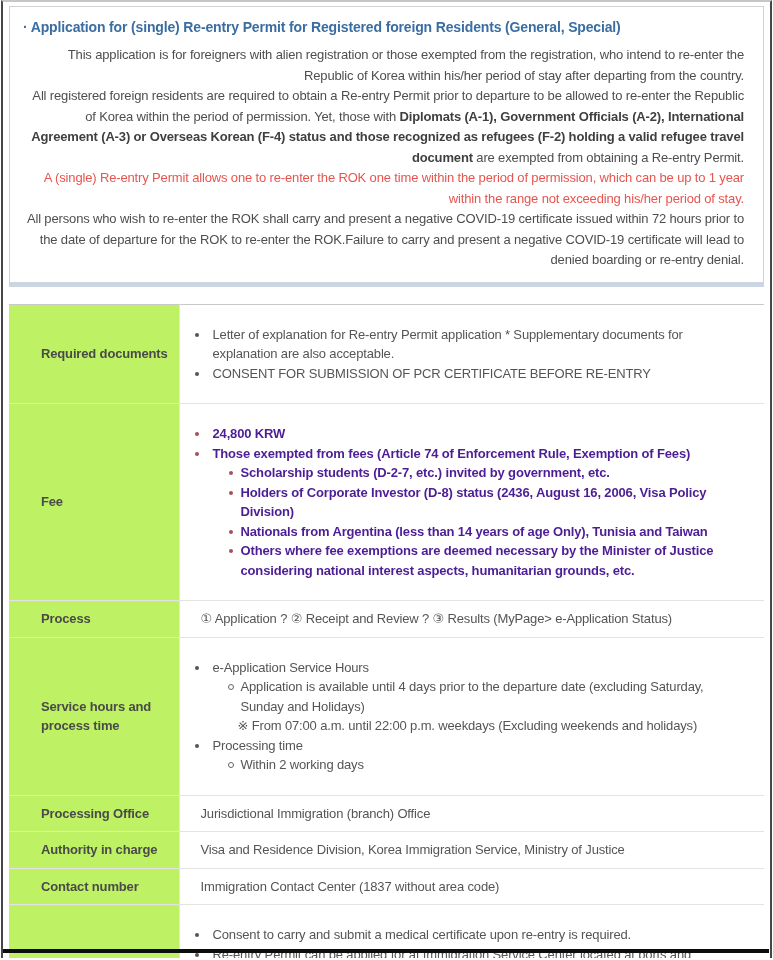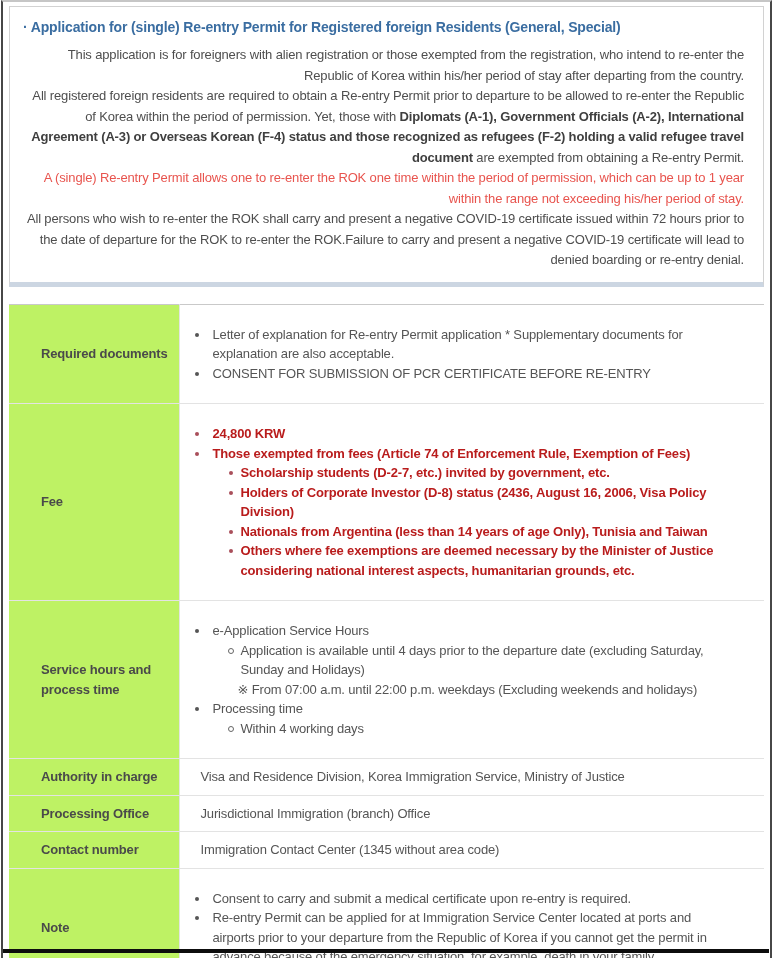--- a/index.html
+++ b/index.html
@@ -79,21 +79,21 @@
   li.b2::before {
     content:""; position:absolute; left:37px; top:8px;
     width:4px; height:4px; border-radius:50%; background:#555;
   }
   li.b2.circle::before {
     background:transparent; border:1px solid #666;
     width:4px; height:4px; top:7px; left:36px;
   }
   .note-line { padding-left:46px; }
 
-  tr.fee td { color:#b91c1c; font-weight:bold; }
+  tr.fee td { color:#4c1d95; font-weight:bold; }
   tr.fee li.b1::before, tr.fee li.b2::before { background:#a94f5a; }
 
   
   .bottom-bar {
     position:absolute; left:0; right:1px; bottom:5px;
     height:4px; background:#0d0d0d;
   }
 </style>
 </head>
 <body>
@@ -130,52 +130,58 @@
               <li class="b1">24,800 KRW</li>
               <li class="b1">Those exempted from fees (Article 74 of Enforcement Rule, Exemption of Fees)</li>
               <li class="b2">Scholarship students (D-2-7, etc.) invited by government, etc.</li>
               <li class="b2">Holders of Corporate Investor (D-8) status (2436, August 16, 2006, Visa Policy Division)</li>
               <li class="b2">Nationals from Argentina (less than 14 years of age Only), Tunisia and Taiwan</li>
               <li class="b2">Others where fee exemptions are deemed necessary by the Minister of Justice considering national interest aspects, humanitarian grounds, etc.</li>
             </ul>
           </td>
         </tr>
 
+        <tr>
+          <th>Process</th>
+          <td>
+            <div class="plain">① Application ? ② Receipt and Review ? ③ Results (MyPage&gt; e-Application Status)</div>
+          </td>
+        </tr>
 
         <tr>
           <th>Service hours and process time</th>
           <td>
             <ul class="blt">
               <li class="b1">e-Application Service Hours</li>
               <li class="b2 circle">Application is available until 4 days prior to the departure date (excluding Saturday, Sunday and Holidays)</li>
               <li class="note-line">※ From 07:00 a.m. until 22:00 p.m. weekdays (Excluding weekends and holidays)</li>
               <li class="b1">Processing time</li>
-              <li class="b2 circle">Within 4 working days</li>
+              <li class="b2 circle">Within 2 working days</li>
             </ul>
+          </td>
+        </tr>
+
+        <tr>
+          <th>Processing Office</th>
+          <td>
+            <div class="plain">Jurisdictional Immigration (branch) Office</div>
           </td>
         </tr>
 
         <tr>
           <th>Authority in charge</th>
           <td>
             <div class="plain">Visa and Residence Division, Korea Immigration Service, Ministry of Justice</div>
           </td>
         </tr>
 
         <tr>
-          <th>Processing Office</th>
-          <td>
-            <div class="plain">Jurisdictional Immigration (branch) Office</div>
-          </td>
-        </tr>
-
-        <tr>
           <th>Contact number</th>
           <td>
-            <div class="plain">Immigration Contact Center (1345 without area code)</div>
+            <div class="plain">Immigration Contact Center (1837 without area code)</div>
           </td>
         </tr>
 
         <tr>
           <th>Note</th>
           <td>
             <ul class="blt">
               <li class="b1">Consent to carry and submit a medical certificate upon re-entry is required.</li>
               <li class="b1">Re-entry Permit can be applied for at Immigration Service Center located at ports and airports prior to your departure from the Republic of Korea if you cannot get the permit in advance because of the emergency situation, for example, death in your family.</li>
             </ul>

